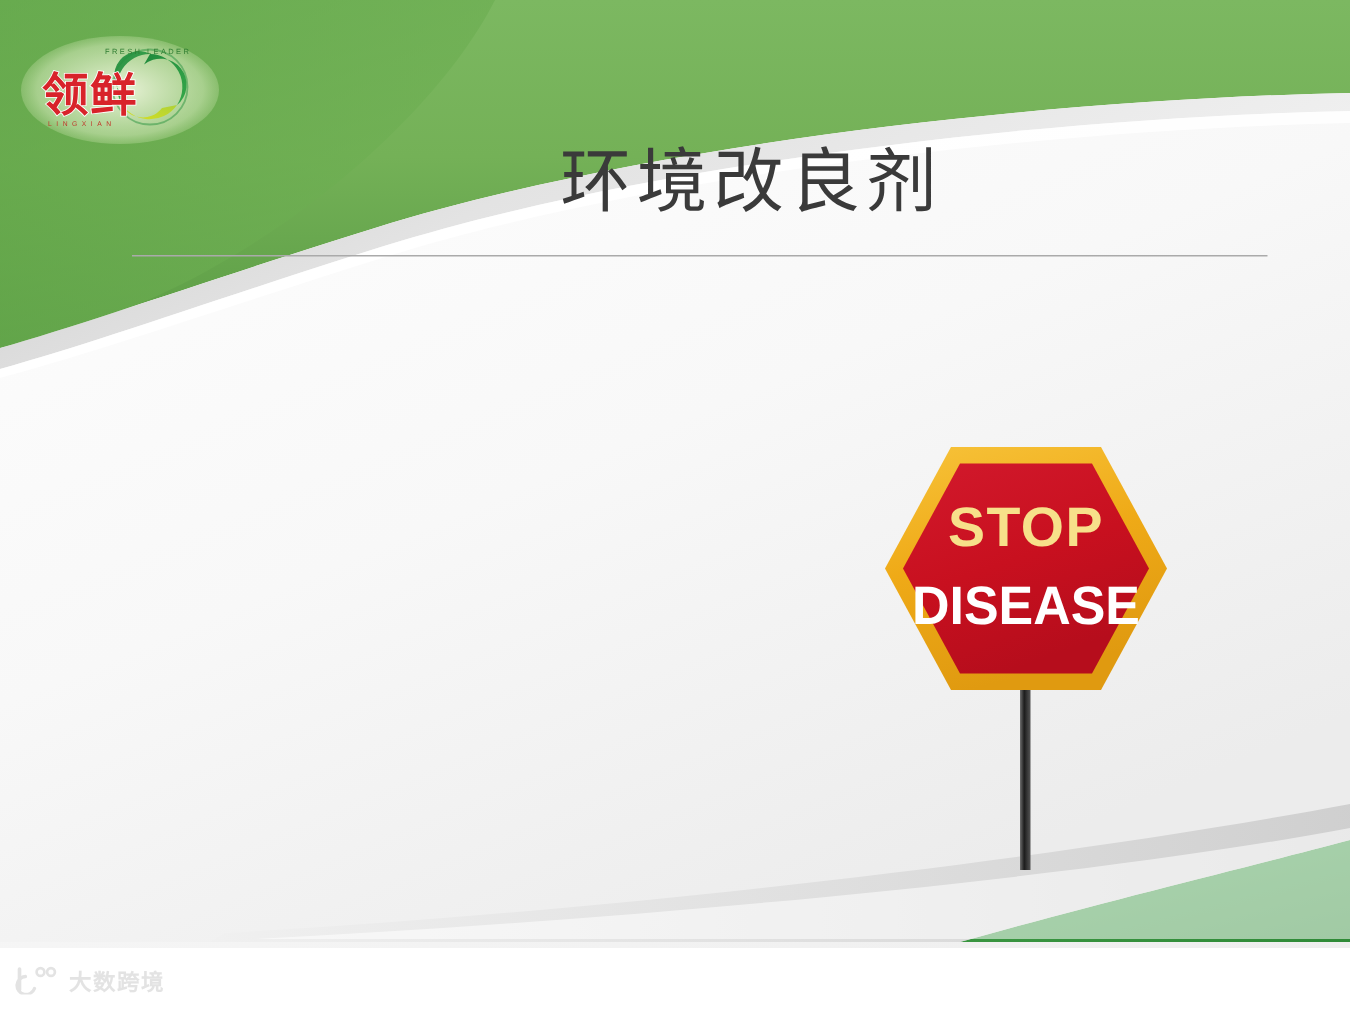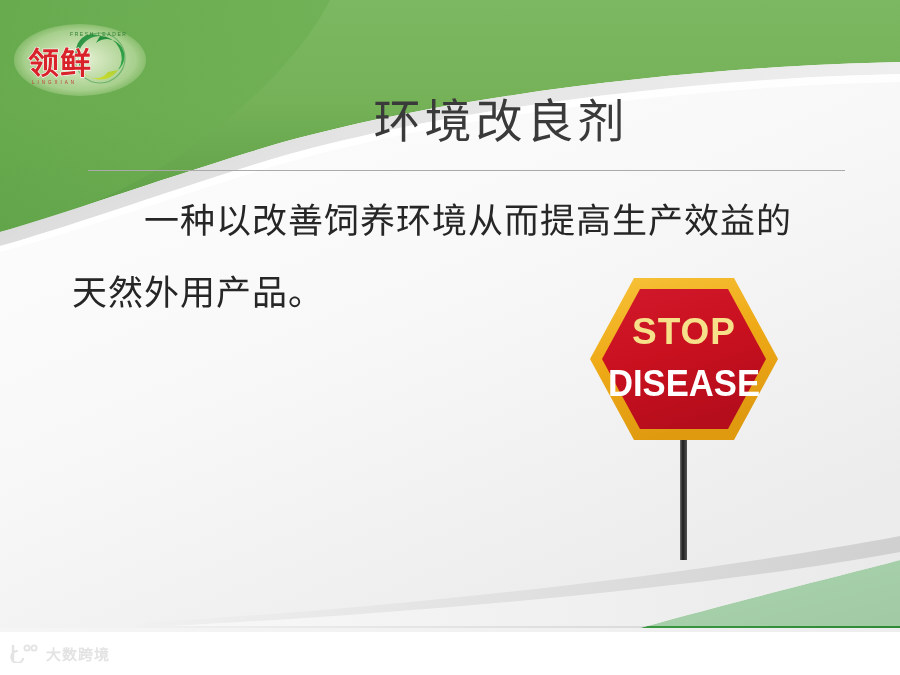--- a/index.html
+++ b/index.html
@@ -110,21 +110,21 @@
   .benefits-line-2 {
     display: block;
     padding-left: 140px;
     white-space: pre;
   }
 
   
   .sign-group {
     position: absolute;
     left: 584px;
-    top: 272px;
+    top: 292px;
     width: 200px;
     height: 290px;
   }
   .sign-svg { display:block; width:200px; height:290px; }
 
   
   .watermark {
     position: absolute;
     left: 10px;
     top: 643px;
@@ -248,21 +248,20 @@
         <text x="14" y="50" font-family="'DejaVu Sans','Liberation Sans',sans-serif" font-size="31" font-weight="bold" fill="#d8232a" letter-spacing="1" stroke="#ffffff" stroke-width="1.1" paint-order="stroke">领鲜</text>
 
         <text x="18" y="60" font-family="'Liberation Sans','DejaVu Sans',sans-serif" font-size="4.5" fill="#c0392b" letter-spacing="3">LINGXIAN</text>
       </svg>
     </div>
 
     <div class="slide-title">环境改良剂</div>
 
     <div class="title-rule"></div>
 
-    <div class="body-paragraph">一种以改善饲养环境从而提高生产效益的天然外用产品。</div>
 
 
     <div class="sign-group">
       <svg class="sign-svg" viewBox="0 0 200 290">
         <defs>
           <linearGradient id="gradSignRed" x1="0" y1="0" x2="0.4" y2="1">
             <stop offset="0%" stop-color="#d2192c"></stop>
             <stop offset="55%" stop-color="#c8101f"></stop>
             <stop offset="100%" stop-color="#b60d1c"></stop>
           </linearGradient>

